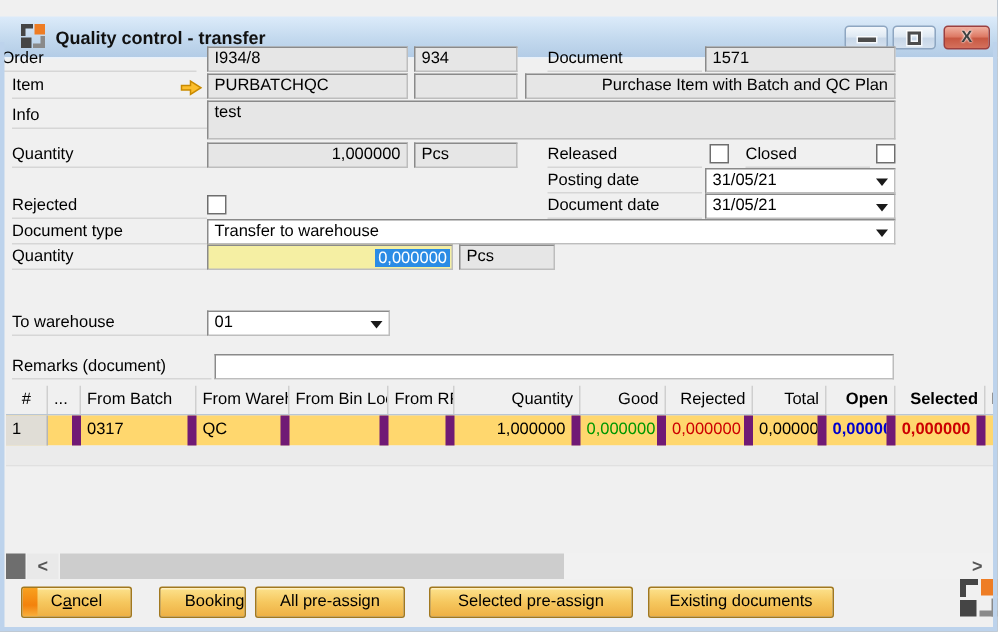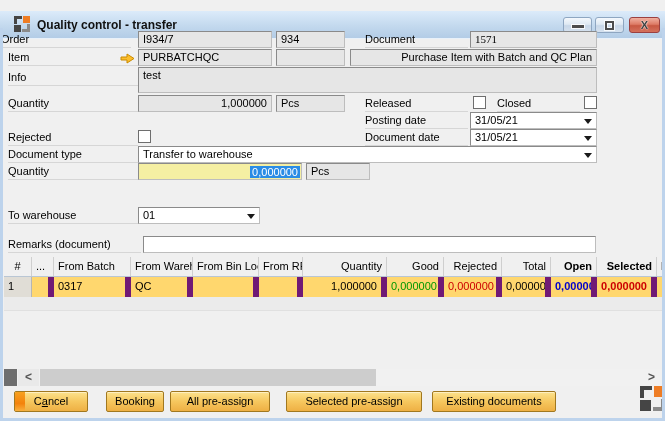--- a/index.html
+++ b/index.html
@@ -95,24 +95,24 @@
       </div>
     <div class="winbtn max">
         <div class="glyph-max"></div>
       </div>
     <div class="winbtn close">
         <div class="glyph-close">X</div>
       </div>
   </div>
 
   <div class="lbl" style="left:1px; top:33px; width:130px;">Order</div>
-  <div class="fld" style="left:138px; top:31px; width:134px;">I934/7</div>
+  <div class="fld" style="left:138px; top:31px; width:134px;">I934/8</div>
   <div class="fld" style="left:276px; top:31px; width:69px;">934</div>
   <div class="lbl" style="left:365px; top:33px; width:103px;">Document</div>
-  <div class="fld" style="left:470px; top:31px; width:127px;font-family:Liberation Serif, serif;">1571</div>
+  <div class="fld" style="left:470px; top:31px; width:127px;">1571</div>
 
   <div class="lbl" style="left:8px; top:51px; width:130px;">Item</div>
   <svg style="position:absolute; left:120px; top:53px;" width="15" height="11">
     <path d="M1 4 h6 v-3 l7 4.5 -7 4.5 v-3 h-6 z" fill="#fcbe2c" stroke="#c98a00" stroke-width="1"></path>
   </svg>
   <div class="fld" style="left:138px; top:49px; width:134px;">PURBATCHQC</div>
   <div class="fld" style="left:276px; top:49px; width:69px;"></div>
   <div class="fld" style="left:350px; top:49px; width:247px;text-align:right;">Purchase Item with Batch and QC Plan</div>
 
   <div class="lbl" style="left:8px; top:71px; width:130px;">Info</div>
@@ -199,21 +199,21 @@
     <div class="hs-corner"></div>
     <div class="hs-btn hs-left">&lt;</div>
     <div class="hs-thumb"></div>
     <div class="hs-btn hs-right">&gt;</div>
   </div>
 
   <div class="btn" style="left:14px; width:74px;">
     <div class="btn-cancel-stripe"></div>
     <span>C</span><span class="mn">a</span><span>ncel</span>
   </div>
-  <div class="btn" style="left:106px; width:58px;">Booking</div>
+  <div class="btn" style="left:106px; width:58px;text-align:right;">Booking</div>
   <div class="btn" style="left:170px; width:100px;">All pre-assign</div>
   <div class="btn" style="left:286px; width:136px;">Selected pre-assign</div>
   <div class="btn" style="left:432px; width:124px;">Existing documents</div>
 
   <div class="logo corner-logo">
     <div class="logo-tl"></div>
       <div class="logo-tr"></div>
       <div class="logo-bl"></div>
       <div class="logo-br"></div>
   </div>

